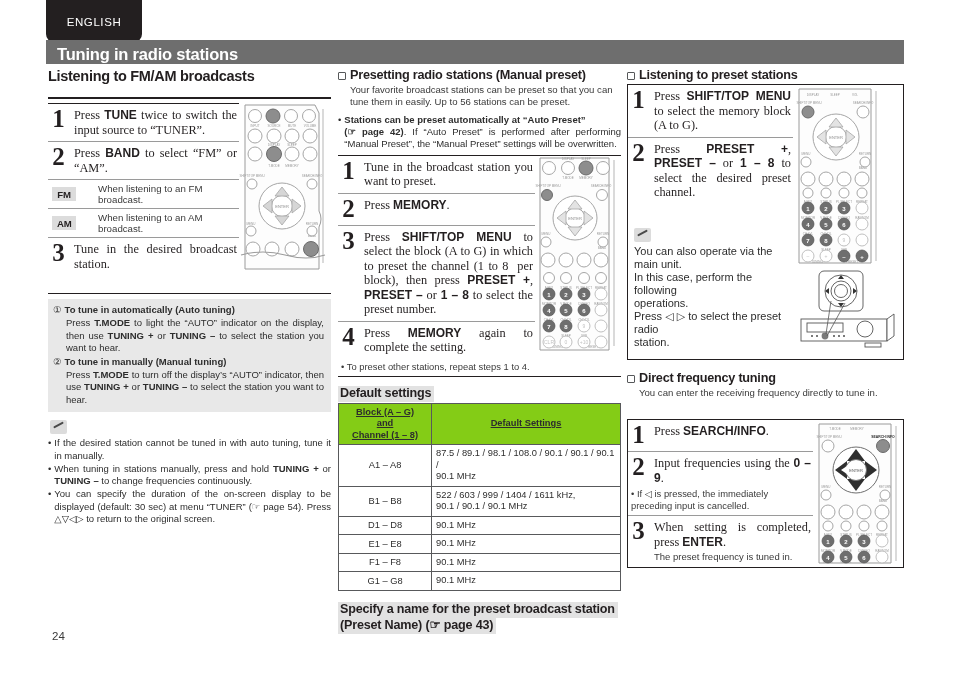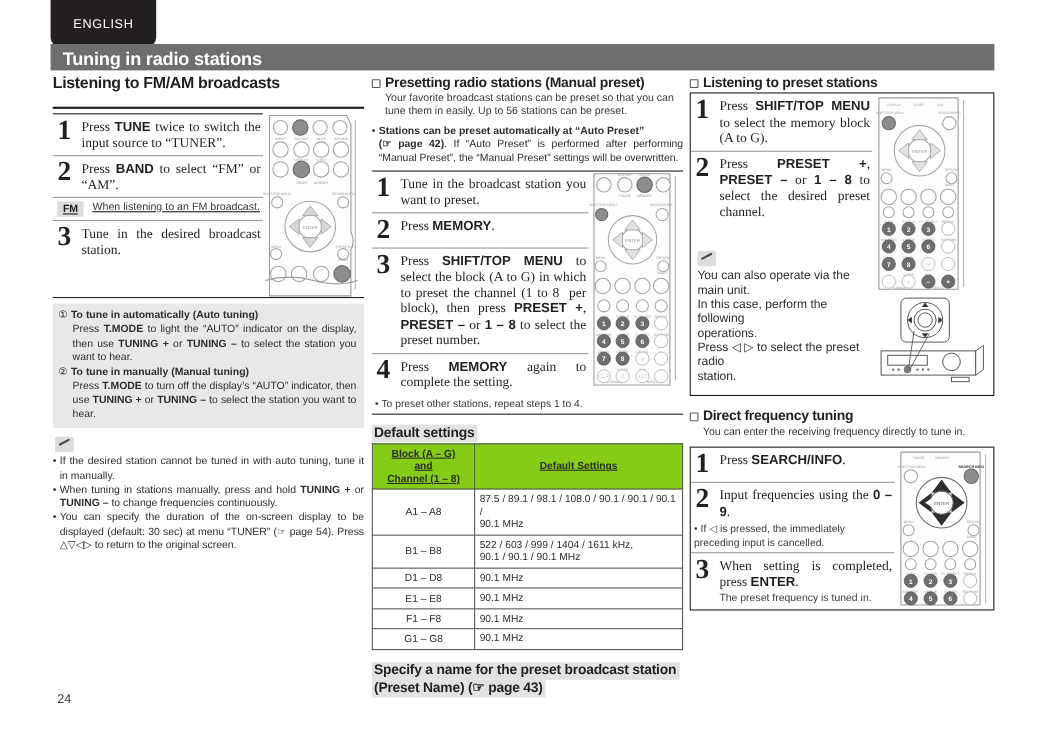--- a/index.html
+++ b/index.html
@@ -129,24 +129,23 @@
   
   .step-remote-wrap { display: flex; align-items: stretch; }
   .step-remote-wrap .steps-part { flex: 1; }
   .remote-slot {
     flex: 0 0 auto;
     display: flex; align-items: flex-start; justify-content: center;
   }
 
   
   .badge-row {
-    display: flex; align-items: flex-start; gap: 8px;
+    display: flex; align-items: center; gap: 22px;
     padding: 3px 2px 3px 4px;
     border-bottom: 0.9px solid #9a9a9a;
-    text-decoration: underline;
   }
   .badge {
     background: #dcdcdc;
     font-size: 9.6px; font-weight: bold;
     padding: 1.5px 5px 1.5px 5px;
     min-width: 24px; text-align: center;
     letter-spacing: -0.2px;
   }
   .badge-row .desc { font-size: 9.7px; color: #3a3a3a; }
 
@@ -250,20 +249,24 @@
           <div class="body">
             Press <b>BAND</b> to select “FM” or “AM”.
           </div>
         </div>
 
         <div class="badge-row">
           <span class="badge">FM</span>
           <span class="desc">When listening to an FM broadcast.</span>
         </div>
 
+        <div class="badge-row">
+          <span class="badge">AM</span>
+          <span class="desc">When listening to an AM broadcast.</span>
+        </div>
 
         <div class="step" style="border-bottom:none;min-height:56px;">
           <div class="num">3</div>
           <div class="body">
             Tune in the desired broadcast station.
           </div>
         </div>
 
       </div>
     </div>
@@ -759,21 +762,21 @@
           </g>
         </svg>
       </div>
     </div>
   </div>
 
   <h3 class="sq" style="margin-top:11px;">
     <span class="sqbox"></span>
     <span>Direct frequency tuning</span>
   </h3>
-  <div class="intro-text" style="margin-bottom:7px;">You can enter the receiving frequency directly to tune in.</div>
+  <div class="intro-text" style="margin-bottom:20px;">You can enter the receiving frequency directly to tune in.</div>
 
   <div class="panel-box">
     <div class="step-remote-wrap">
       <div class="steps-part">
 
         <div class="step">
           <div class="num">1</div>
           <div class="body">Press <b>SEARCH/INFO</b>.</div>
         </div>
 

